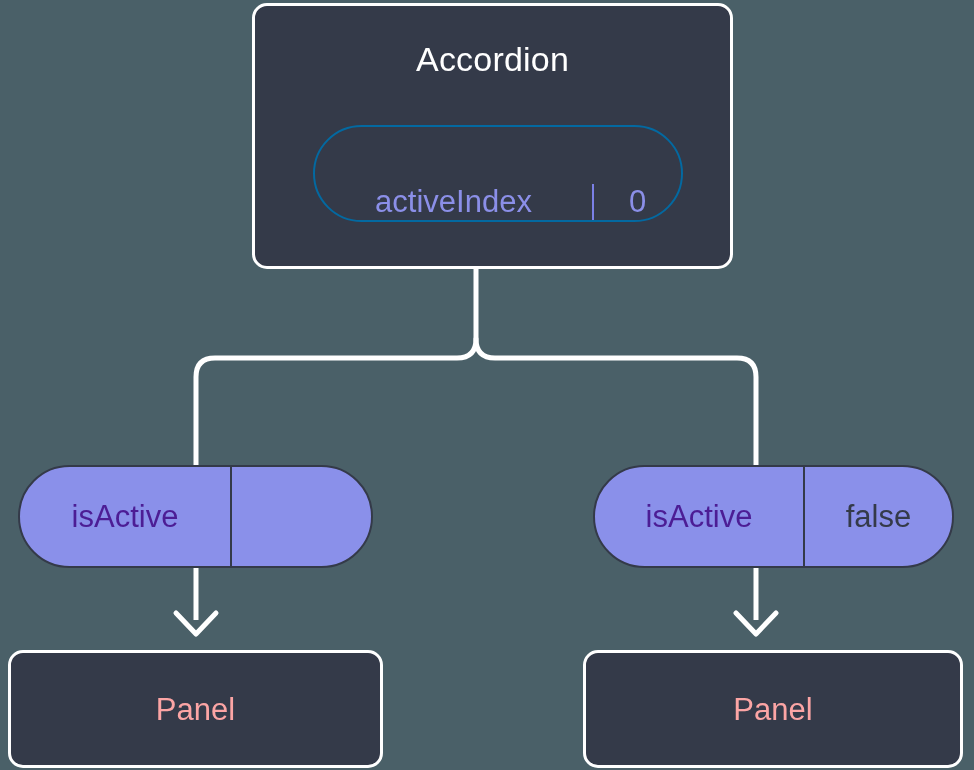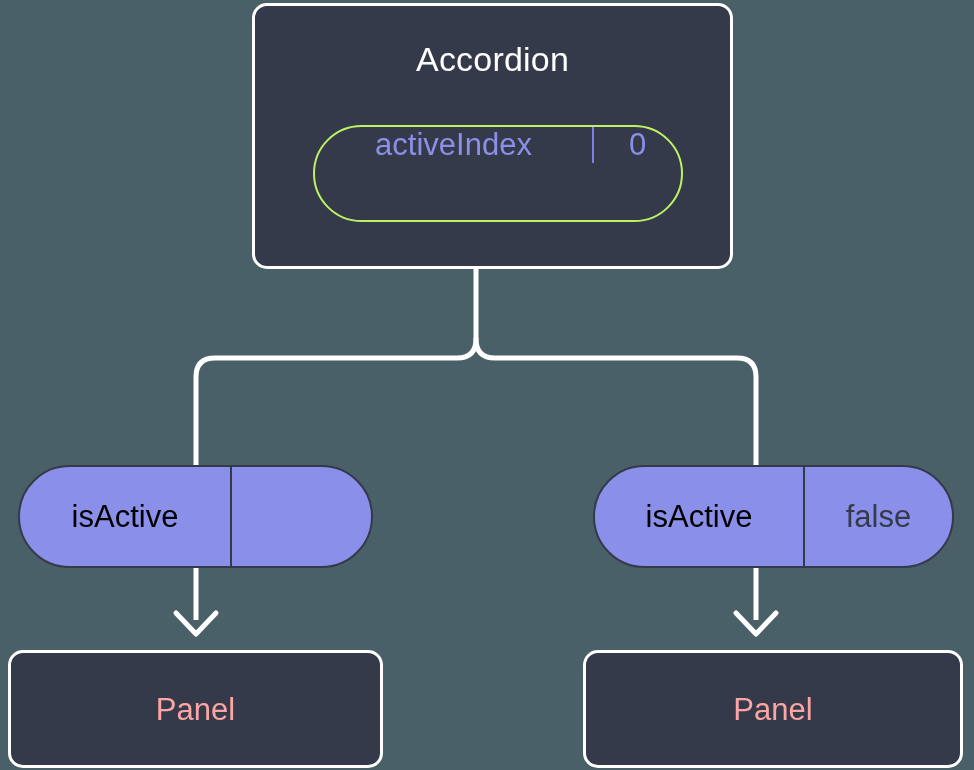--- a/index.html
+++ b/index.html
@@ -57,24 +57,24 @@
   }
 
   
   #activeindex-pill {
     position: absolute;
     left: 58px;           
     top: 119px;           
     width: 370px;
     height: 97px;
     box-sizing: border-box;
-    border: 2px solid #bef264;
+    border: 2px solid #0369a1;
     border-radius: 49px;
     display: flex;
-    align-items: flex-start;
+    align-items: flex-end;
     background: transparent;
   }
   #activeindex-pill .pill-key {
     flex: 0 0 277px;      
     display: flex;
     align-items: center;
     justify-content: center;
     border-right: 2px solid #7b80e6;
     color: #8b8fe8;
     font-size: 31px;
@@ -99,21 +99,21 @@
     border-radius: 52px;
     display: flex;
     align-items: stretch;
     overflow: hidden;
   }
   .state-pill .pill-key {
     display: flex;
     align-items: center;
     justify-content: center;
     border-right: 2.5px solid #343a49;
-    color: #000000;
+    color: #4c1d95;
     font-size: 31px;
     font-weight: 400;
   }
   .state-pill .pill-val {
     flex: 1 1 auto;
     display: flex;
     align-items: center;
     justify-content: center;
     color: #343a49;
     font-size: 31px;

